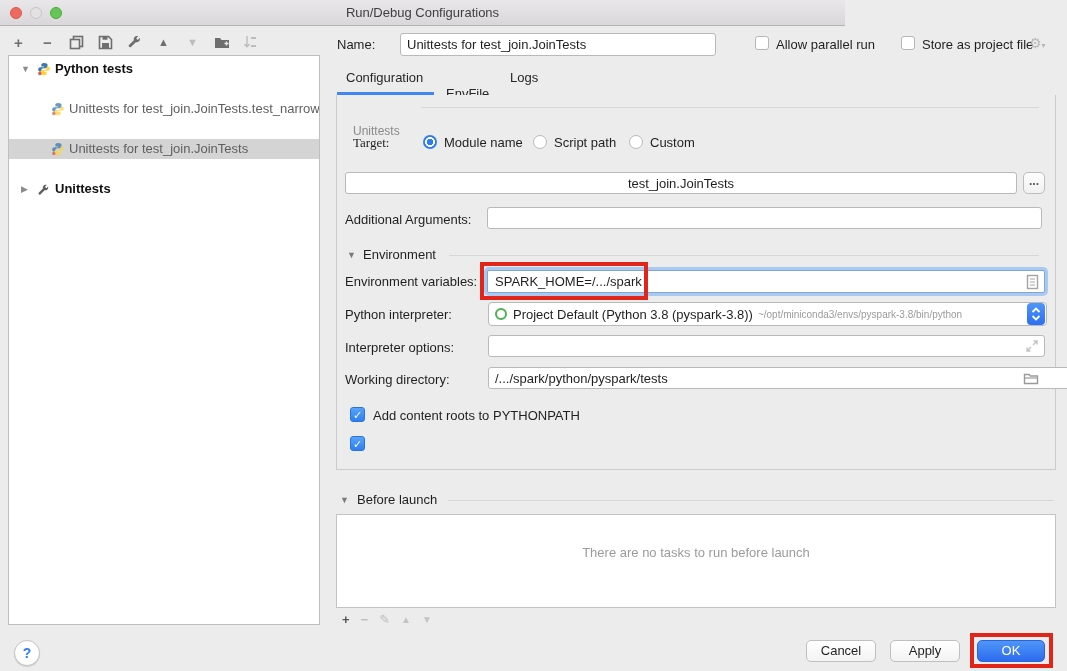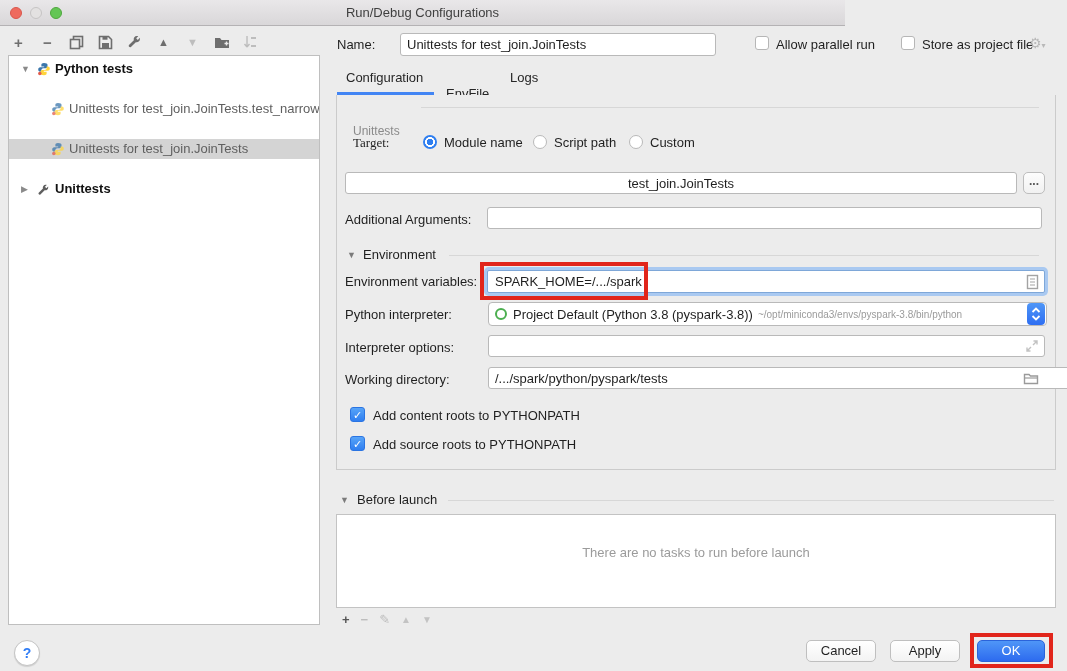--- a/index.html
+++ b/index.html
@@ -264,21 +264,20 @@
     <span class="field-icon" style="left:686px; top:276px;">
       <svg width="16" height="14" viewBox="0 0 16 14">
           <path d="M1.5 12.5v-9h4.5L7.5 5h7v7.5z" fill="none" stroke="#9a9a9a" stroke-width="1.4"></path>
           <path d="M1.5 7h13" stroke="#9a9a9a" stroke-width="1.2"></path>
         </svg>
     </span>
 
     <span class="cbox on" style="left:13px; top:312px; width:15px; height:15px;">✓</span>
     <span class="lbl" style="left:36px; top:313px;">Add content roots to PYTHONPATH</span>
     <span class="cbox on" style="left:13px; top:341px; width:15px; height:15px;">✓</span>
-    <span class="lbl" style="left:36px; top:342px;">Add source roots to PYTHONPATH</span>
   </div>
 
   <span class="coll-arrow" style="left:340px; top:495px;">▼</span>
   <span class="lbl" style="left:357px; top:492px;">Before launch</span>
   <div class="gline" style="position:absolute; left:448px; width:606px; top:500px;"></div>
 
   <div class="taskbox">
     <div class="empty">There are no tasks to run before launch</div>
   </div>
   <div class="bl-toolbar">

